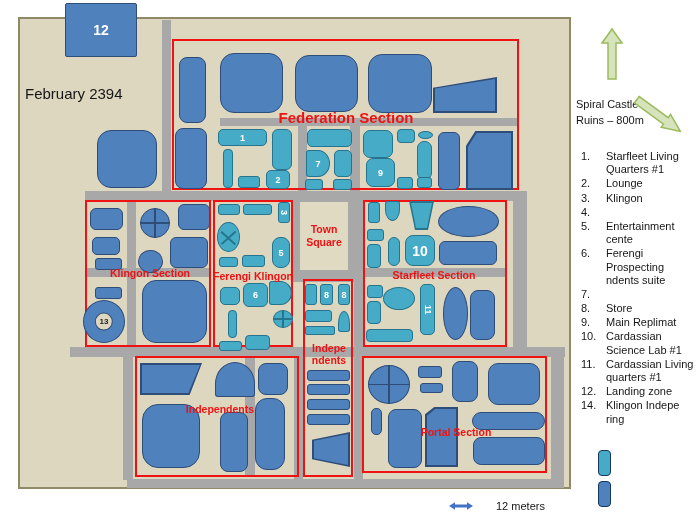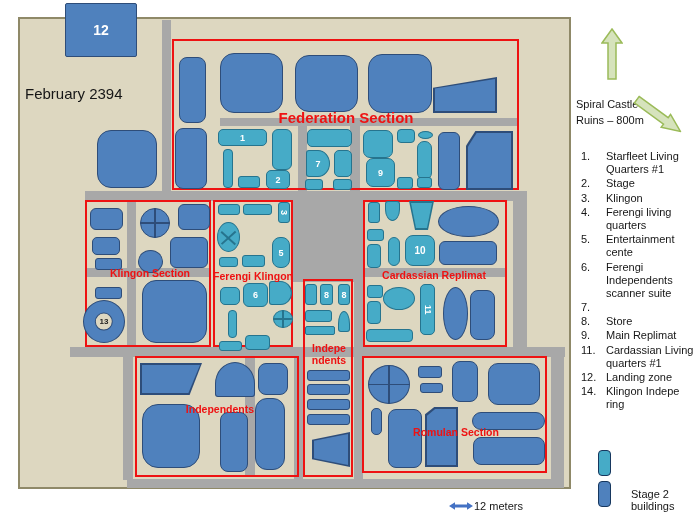--- a/index.html
+++ b/index.html
@@ -28,21 +28,21 @@
   #key-list{position:absolute;left:581px;top:150px;width:118px;}
   .key-item{display:flex;font-size:11px;line-height:1.2;color:var(--text);margin-bottom:1px;}
   .key-item .num{width:25px;flex:0 0 25px;}
   .key-item .lab{flex:1;}
   .swatch{position:absolute;width:13px;height:26px;border-radius:4px;
        border:1.5px solid #17375e;box-sizing:border-box;}
   #legend-s1-swatch{left:598px;top:450px;background:var(--stage1-fill);}
   #legend-s2-swatch{left:598px;top:481px;background:var(--stage2-fill);}
   #legend-s1-label{position:absolute;left:631px;top:456px;font-size:11px;color:var(--text);}
   #legend-s2-label{position:absolute;left:631px;top:488px;font-size:11px;color:var(--text);}
-  #scale-bar{position:absolute;left:448px;top:497px;display:flex;align-items:center;gap:0;z-index:5;}
+  #scale-bar{position:absolute;left:448px;top:497px;display:flex;align-items:center;gap:22px;z-index:5;}
   #scale-label{font-size:11px;color:var(--text);}
 </style>
 </head>
 <body>
 
 <div id="stage">
   <div id="map"></div>
   <div id="date-label">February 2394</div>
 
   <div id="portal-arrow">
@@ -57,66 +57,68 @@
     </svg>
   </div>
 
   <div id="key-list">
       <div class="key-item">
         <span class="num">1.</span>
         <span class="lab">Starfleet Living Quarters #1</span>
       </div>
       <div class="key-item">
         <span class="num">2.</span>
-        <span class="lab">Stage</span>
+        <span class="lab">Lounge</span>
       </div>
       <div class="key-item">
         <span class="num">3.</span>
         <span class="lab">Klingon</span>
       </div>
       <div class="key-item">
         <span class="num">4.</span>
-        <span class="lab">Ferengi living quarters</span>
       </div>
       <div class="key-item">
         <span class="num">5.</span>
         <span class="lab">Entertainment cente</span>
       </div>
       <div class="key-item">
         <span class="num">6.</span>
-        <span class="lab">Ferengi Independents scanner suite</span>
+        <span class="lab">Ferengi Prospecting ndents suite</span>
       </div>
       <div class="key-item">
         <span class="num">7.</span>
       </div>
       <div class="key-item">
         <span class="num">8.</span>
         <span class="lab">Store</span>
       </div>
       <div class="key-item">
         <span class="num">9.</span>
         <span class="lab">Main Replimat</span>
       </div>
       <div class="key-item">
+        <span class="num">10.</span>
+        <span class="lab">Cardassian Science Lab #1</span>
+      </div>
+      <div class="key-item">
         <span class="num">11.</span>
         <span class="lab">Cardassian Living quarters #1</span>
       </div>
       <div class="key-item">
         <span class="num">12.</span>
         <span class="lab">Landing zone</span>
       </div>
       <div class="key-item">
         <span class="num">14.</span>
         <span class="lab">Klingon Indepe ring</span>
       </div>
     </div>
 
   <div id="legend-s1-swatch" class="swatch"></div>
   <div id="legend-s2-swatch" class="swatch"></div>
-  <div id="legend-s2-label">Stage 2 buildings</div>
 
   <div id="scale-bar">
     <span>
       <svg width="26" height="10" viewBox="0 0 26 10">
         <polygon points="1,5 7,1.2 7,3.6 19,3.6 19,1.2 25,5 19,8.8 19,6.4 7,6.4 7,8.8" style="fill:var(--scale-blue)"></polygon>
       </svg>
     </span>
     <span id="scale-label">12 meters</span>
   </div>
 <div class="road" style="left: 162px; top: 20px; width: 9px; height: 171px;"></div>
@@ -129,35 +131,38 @@
     <div class="road" style="left: 293px; top: 191px; width: 70px; height: 91px;"></div>
     <div class="road" style="left: 363px; top: 268px; width: 144px; height: 9px;"></div>
     <div class="road" style="left: 513px; top: 191px; width: 14px; height: 166px;"></div>
     <div class="road" style="left: 70px; top: 347px; width: 495px; height: 10px;"></div>
     <div class="road" style="left: 123px; top: 357px; width: 10px; height: 123px;"></div>
     <div class="road" style="left: 245px; top: 357px; width: 10px; height: 120px;"></div>
     <div class="road" style="left: 294px; top: 357px; width: 9px; height: 123px;"></div>
     <div class="road" style="left: 354px; top: 270px; width: 9px; height: 210px;"></div>
     <div class="road" style="left: 551px; top: 357px; width: 13px; height: 122px;"></div>
     <div class="road" style="left: 127px; top: 479px; width: 437px; height: 9px;"></div>
+    <div class="tsq" style="left: 300px; top: 202px; width: 48px; height: 68px;">
+      <span>Town Square</span>
+    </div>
     <div class="sec" style="left: 172px; top: 39px; width: 347px; height: 151px;"></div>
     <div class="sec-label" style="left: 346px; top: 118px; font-size: 15px;">Federation Section</div>
     <div class="sec" style="left: 85px; top: 200px; width: 126px; height: 147px;"></div>
     <div class="sec-label" style="left: 150px; top: 273px; font-size: 10.5px;">Klingon Section</div>
     <div class="sec" style="left: 213px; top: 200px; width: 80px; height: 147px;"></div>
     <div class="sec-label" style="left: 253px; top: 276px; font-size: 10.5px;">Ferengi Klingon</div>
     <div class="sec" style="left: 363px; top: 200px; width: 144px; height: 147px;"></div>
-    <div class="sec-label" style="left: 434px; top: 275px; font-size: 10.5px;">Cardassian Replimat</div>
+    <div class="sec-label" style="left: 434px; top: 275px; font-size: 10.5px;">Starfleet Section</div>
     <div class="sec" style="left: 303px; top: 279px; width: 50px; height: 198px;"></div>
     <div class="sec-label" style="left: 329px; top: 354px; font-size: 10.5px;">Indepe
 ndents</div>
     <div class="sec" style="left: 135px; top: 356px; width: 164px; height: 121px;"></div>
     <div class="sec-label" style="left: 220px; top: 409px; font-size: 10.5px;">Independents</div>
     <div class="sec" style="left: 362px; top: 356px; width: 185px; height: 117px;"></div>
-    <div class="sec-label" style="left: 456px; top: 432px; font-size: 10.5px;">Romulan Section</div>
+    <div class="sec-label" style="left: 456px; top: 432px; font-size: 10.5px;">Portal Section</div>
     <div class="bld" style="left: 65px; top: 3px; width: 72px; height: 54px; background: rgb(79, 129, 189); border: 1.5px solid rgb(46, 77, 121); border-radius: 2px;">
       <span class="bl" style="font-size: 14px;">12</span>
     </div>
     <div class="bld" style="left: 97px; top: 130px; width: 60px; height: 58px; background: rgb(79, 129, 189); border: 1.5px solid rgb(46, 77, 121); border-radius: 14px;"></div>
     <div class="bld" style="left: 179px; top: 57px; width: 27px; height: 66px; background: rgb(79, 129, 189); border: 1.5px solid rgb(46, 77, 121); border-radius: 8px;"></div>
     <div class="bld" style="left: 220px; top: 53px; width: 63px; height: 60px; background: rgb(79, 129, 189); border: 1.5px solid rgb(46, 77, 121); border-radius: 14px;"></div>
     <div class="bld" style="left: 295px; top: 55px; width: 63px; height: 57px; background: rgb(79, 129, 189); border: 1.5px solid rgb(46, 77, 121); border-radius: 14px;"></div>
     <div class="bld" style="left: 368px; top: 54px; width: 64px; height: 59px; background: rgb(79, 129, 189); border: 1.5px solid rgb(46, 77, 121); border-radius: 14px;"></div>
     <div class="bld" style="left: 433px; top: 77px; width: 64px; height: 36px; background: rgb(46, 77, 121); clip-path: polygon(0% 30%, 100% 0%, 100% 100%, 0% 100%);">
       <div style="position: absolute; inset: 2px; background: rgb(79, 129, 189); clip-path: polygon(0% 30%, 100% 0%, 100% 100%, 0% 100%);"></div>
@@ -236,21 +241,21 @@
     <div class="bld" style="left: 368px; top: 202px; width: 12px; height: 21px; background: rgb(70, 171, 199); border: 1.5px solid rgb(38, 116, 142); border-radius: 3px;"></div>
     <div class="bld" style="left: 385px; top: 201px; width: 15px; height: 20px; background: rgb(70, 171, 199); border: 1.5px solid rgb(38, 116, 142); border-radius: 3px 3px 50% 50% / 3px 3px 58% 58%;"></div>
     <div class="bld" style="left: 409px; top: 201px; width: 25px; height: 29px; background: rgb(38, 116, 142); clip-path: polygon(0% 0%, 100% 0%, 76% 100%, 24% 100%);">
       <div style="position: absolute; inset: 2px; background: rgb(70, 171, 199); clip-path: polygon(0% 0%, 100% 0%, 76% 100%, 24% 100%);"></div>
     </div>
     <div class="bld" style="left: 438px; top: 206px; width: 61px; height: 31px; background: rgb(79, 129, 189); border: 1.5px solid rgb(46, 77, 121); border-radius: 50%;"></div>
     <div class="bld" style="left: 367px; top: 229px; width: 17px; height: 12px; background: rgb(70, 171, 199); border: 1.5px solid rgb(38, 116, 142); border-radius: 3px;"></div>
     <div class="bld" style="left: 367px; top: 244px; width: 14px; height: 24px; background: rgb(70, 171, 199); border: 1.5px solid rgb(38, 116, 142); border-radius: 4px;"></div>
     <div class="bld" style="left: 388px; top: 237px; width: 12px; height: 29px; background: rgb(70, 171, 199); border: 1.5px solid rgb(38, 116, 142); border-radius: 6px;"></div>
     <div class="bld" style="left: 405px; top: 235px; width: 30px; height: 31px; background: rgb(70, 171, 199); border: 1.5px solid rgb(38, 116, 142); border-radius: 8px;">
-      <span class="bl" style="font-size: 10px;">10</span>
+      <span class="bl" style="font-size: 14px;">10</span>
     </div>
     <div class="bld" style="left: 439px; top: 241px; width: 58px; height: 24px; background: rgb(79, 129, 189); border: 1.5px solid rgb(46, 77, 121); border-radius: 6px;"></div>
     <div class="bld" style="left: 367px; top: 285px; width: 16px; height: 13px; background: rgb(70, 171, 199); border: 1.5px solid rgb(38, 116, 142); border-radius: 3px;"></div>
     <div class="bld" style="left: 367px; top: 301px; width: 14px; height: 23px; background: rgb(70, 171, 199); border: 1.5px solid rgb(38, 116, 142); border-radius: 4px;"></div>
     <div class="bld" style="left: 383px; top: 287px; width: 32px; height: 23px; background: rgb(70, 171, 199); border: 1.5px solid rgb(38, 116, 142); border-radius: 50%;"></div>
     <div class="bld" style="left: 420px; top: 284px; width: 15px; height: 51px; background: rgb(70, 171, 199); border: 1.5px solid rgb(38, 116, 142); border-radius: 5px;">
       <span class="bl" style="font-size: 9px; writing-mode: vertical-rl;">11</span>
     </div>
     <div class="bld" style="left: 443px; top: 287px; width: 25px; height: 53px; background: rgb(79, 129, 189); border: 1.5px solid rgb(46, 77, 121); border-radius: 50%;"></div>
     <div class="bld" style="left: 470px; top: 290px; width: 25px; height: 50px; background: rgb(79, 129, 189); border: 1.5px solid rgb(46, 77, 121); border-radius: 8px;"></div>

